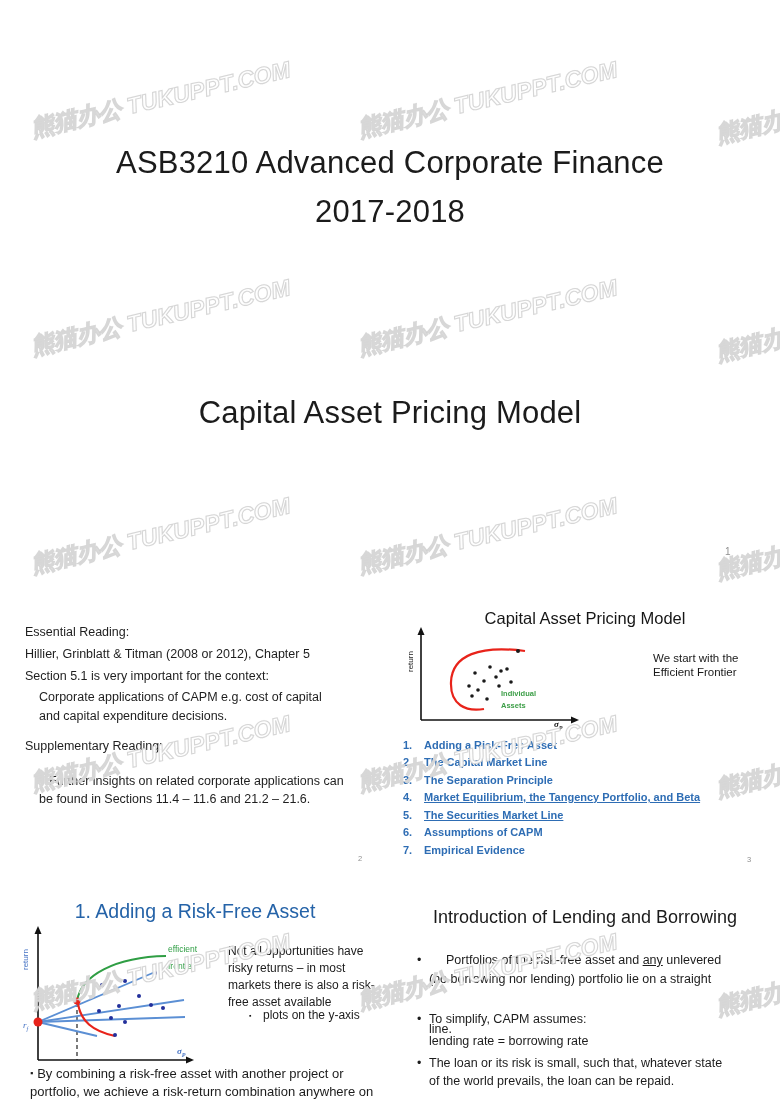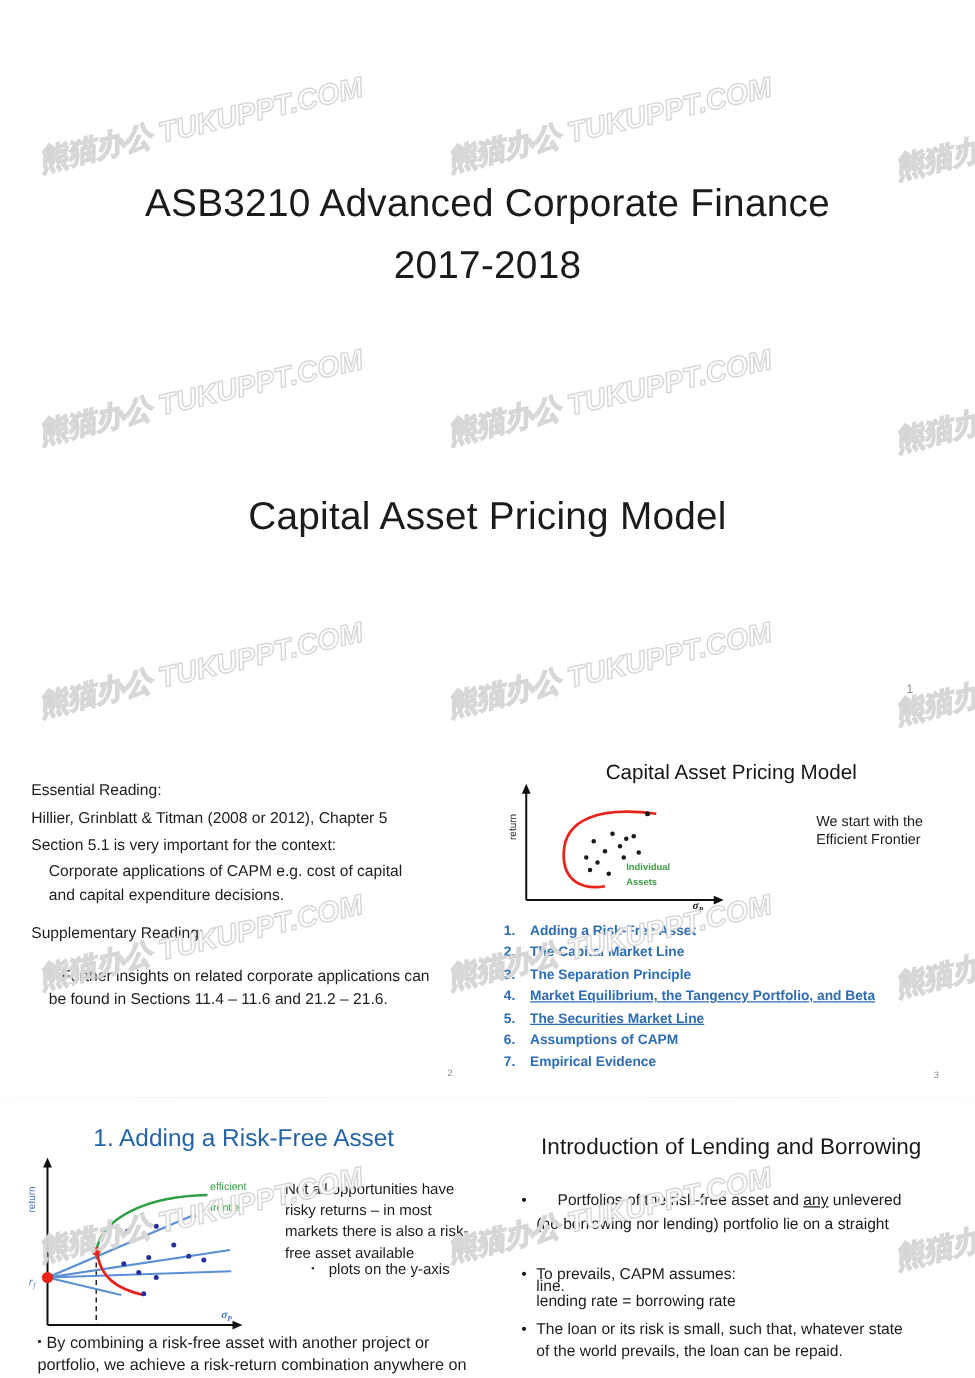--- a/index.html
+++ b/index.html
@@ -175,21 +175,21 @@
 
   <div id="slide5" class="slide">
     <div class="ctr s5title">Introduction of Lending and Borrowing</div>
 
     <div class="s5mk" style="top:75px;">•</div>
     <div class="s5b" style="left:56px;top:75px;"><span>Portfolios of the risk-free asset and </span><span class="u">any</span><span> unlevered</span></div>
     <div class="s5b" style="left:39px;top:94px;">(no borrowing nor lending) portfolio lie on a straight</div>
     <div class="s5b" style="left:39px;top:112px;margin-top:32px;">line.</div>
 
     <div class="s5mk" style="top:134px;">•</div>
-    <div class="s5b" style="left:39px;top:134px;">To prevails, CAPM assumes:</div>
+    <div class="s5b" style="left:39px;top:134px;">To simplify, CAPM assumes:</div>
     <div class="s5b" style="left:39px;top:156px;">lending rate = borrowing rate</div>
 
     <div class="s5mk" style="top:178px;">•</div>
     <div class="s5b" style="left:39px;top:178px;">The loan or its risk is small, such that, whatever state</div>
     <div class="s5b" style="left:39px;top:196px;">of the world prevails, the loan can be repaid.</div>
   </div>
 
   <div>
     <span class="wm" style="left:28px;top:114px;">熊猫办公 TUKUPPT.COM</span>
     <span class="wm" style="left:355px;top:114px;">熊猫办公 TUKUPPT.COM</span>

